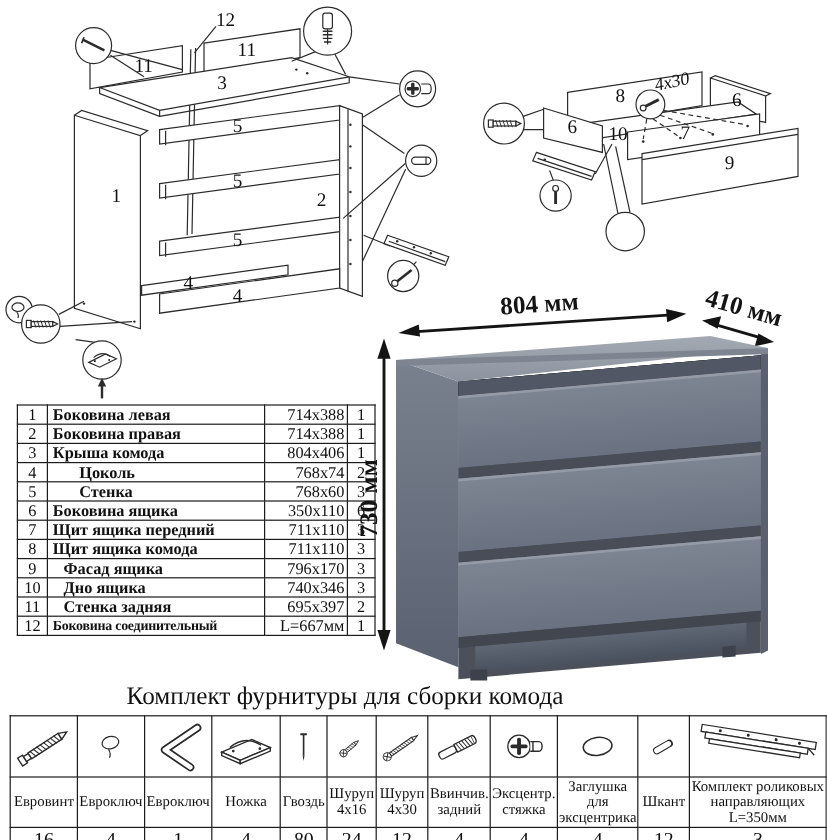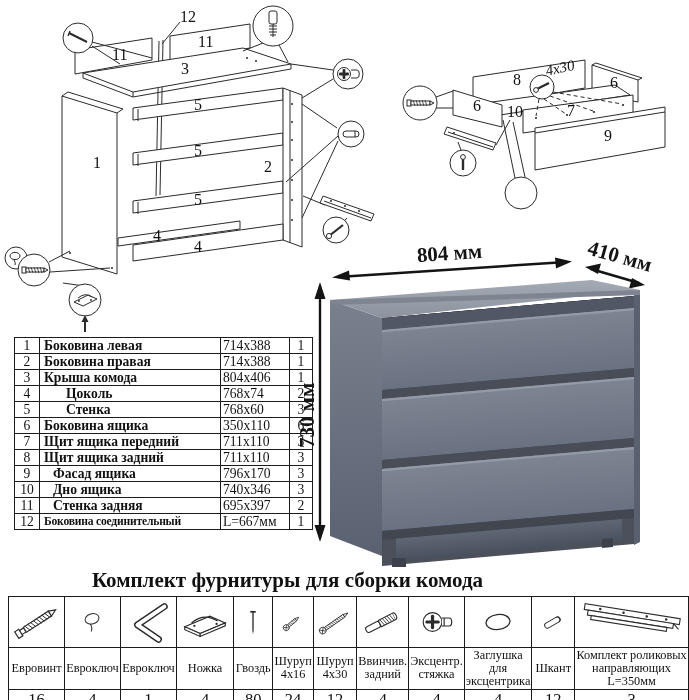--- a/index.html
+++ b/index.html
@@ -10,28 +10,28 @@
   
   .diag-left{position:absolute;left:0;top:0;}
   .diag-right{position:absolute;left:390px;top:30px;}
   .product-svg{position:absolute;left:300px;top:236px;}
 
   
   table.parts{position:absolute;left:14px;top:337px;border-collapse:collapse;background:#fff;}
   table.parts td{border:1.5px solid #1b1b1b;font-size:13.6px;line-height:1;height:15px;padding:0 2px;white-space:nowrap;}
   table.parts td.num{width:20px;text-align:center;}
   table.parts td.name{width:152px;text-align:left;padding-left:4px;font-weight:bold;}
-  table.parts td.size{width:64px;text-align:left;}
+  table.parts td.size{width:64px;text-align:right;}
   table.parts td.qty{width:18px;text-align:center;}
   table.parts tr.ind1 td.name{padding-left:26px;}
   table.parts tr.ind2 td.name{padding-left:13px;}
   table.parts tr.small td.name{font-size:11.6px;letter-spacing:-0.2px;}
 
   
-  .hw-title{position:absolute;left:0;top:568px;width:575px;text-align:center;font-size:21px;font-weight:bold;}
+  .hw-title{position:absolute;left:0;top:568px;width:575px;text-align:center;font-size:21px;}
   table.hw{position:absolute;left:8px;top:596px;border-collapse:collapse;background:#fff;table-layout:fixed;}
   table.hw td{border:1.5px solid #1b1b1b;text-align:center;vertical-align:middle;padding:0;}
   table.hw tr.icons td{height:50px;}
   table.hw tr.labels td{height:29px;font-size:12.3px;line-height:1.05;padding:1px 1px;}
   table.hw tr.counts td{height:20px;font-size:16.5px;}
   table.hw svg{display:block;margin:0 auto;}
 </style>
 </head>
 <body>
 
@@ -301,21 +301,21 @@
           <td class="qty">6</td>
         </tr>
       <tr>
           <td class="num">7</td>
           <td class="name">Щит ящика передний</td>
           <td class="size">711x110</td>
           <td class="qty">3</td>
         </tr>
       <tr>
           <td class="num">8</td>
-          <td class="name">Щит ящика задний</td>
+          <td class="name">Щит ящика комода</td>
           <td class="size">711x110</td>
           <td class="qty">3</td>
         </tr>
       <tr class="ind2">
           <td class="num">9</td>
           <td class="name">Фасад ящика</td>
           <td class="size">796x170</td>
           <td class="qty">3</td>
         </tr>
       <tr class="ind2">

